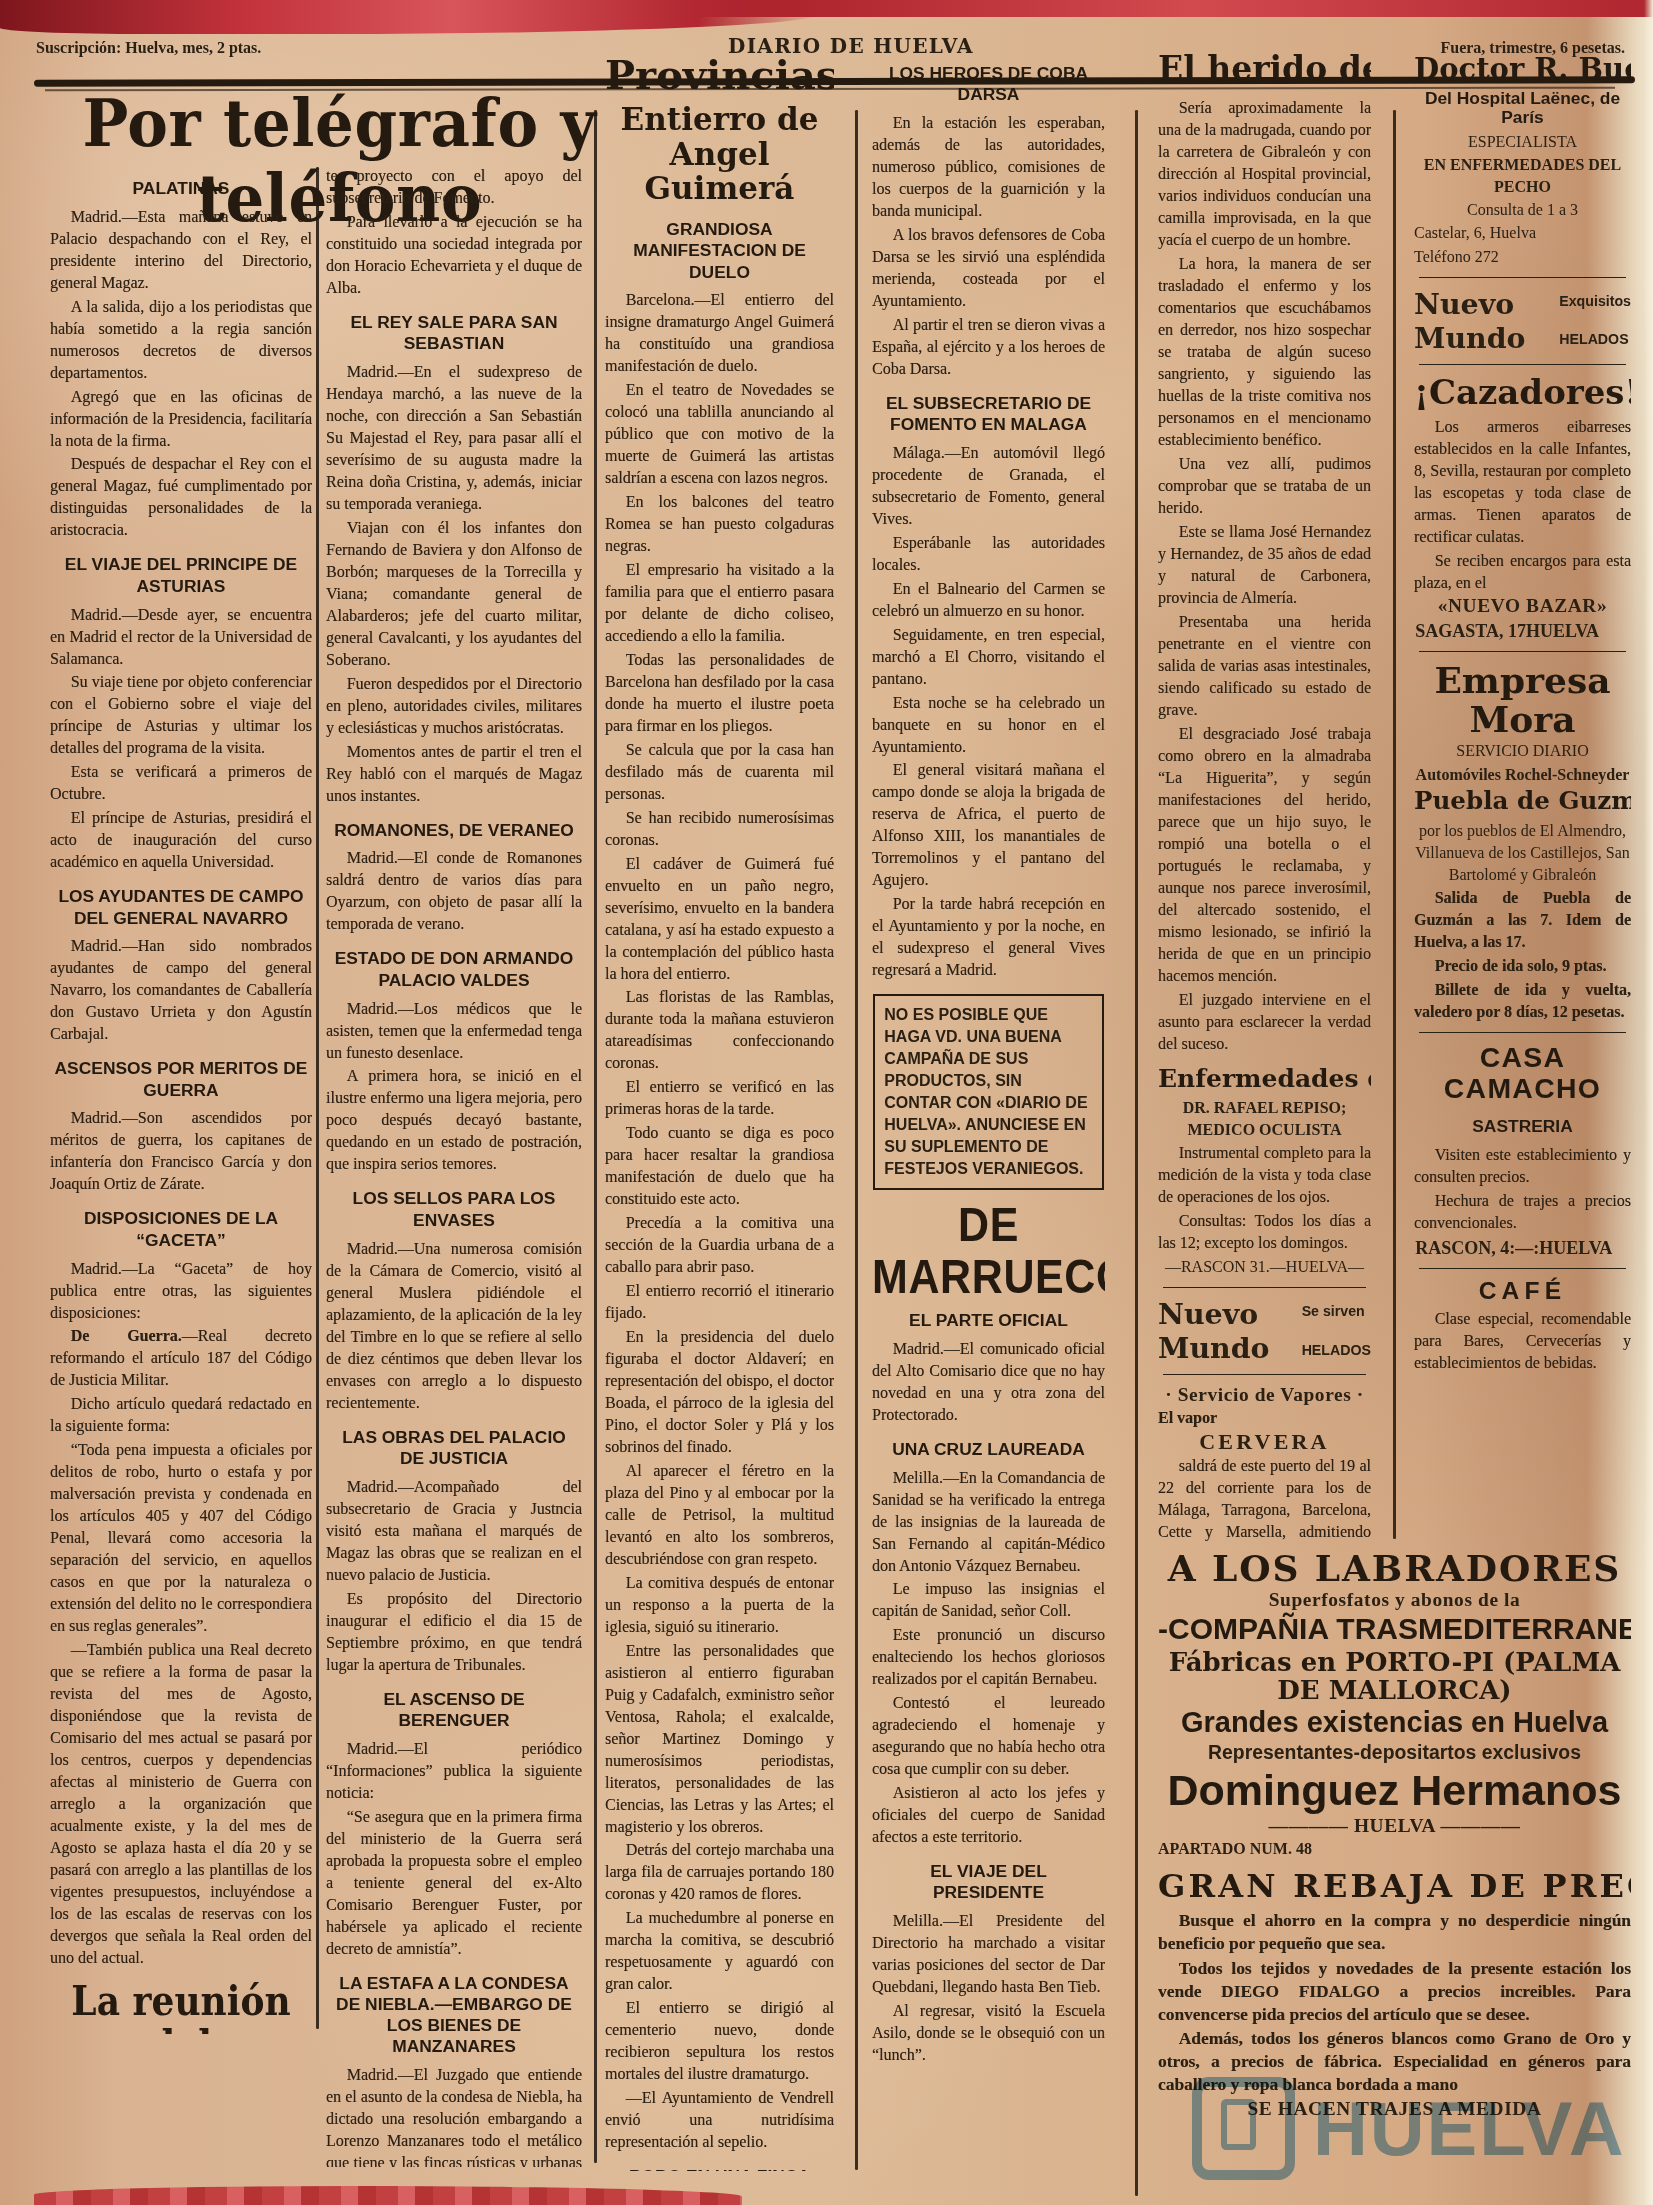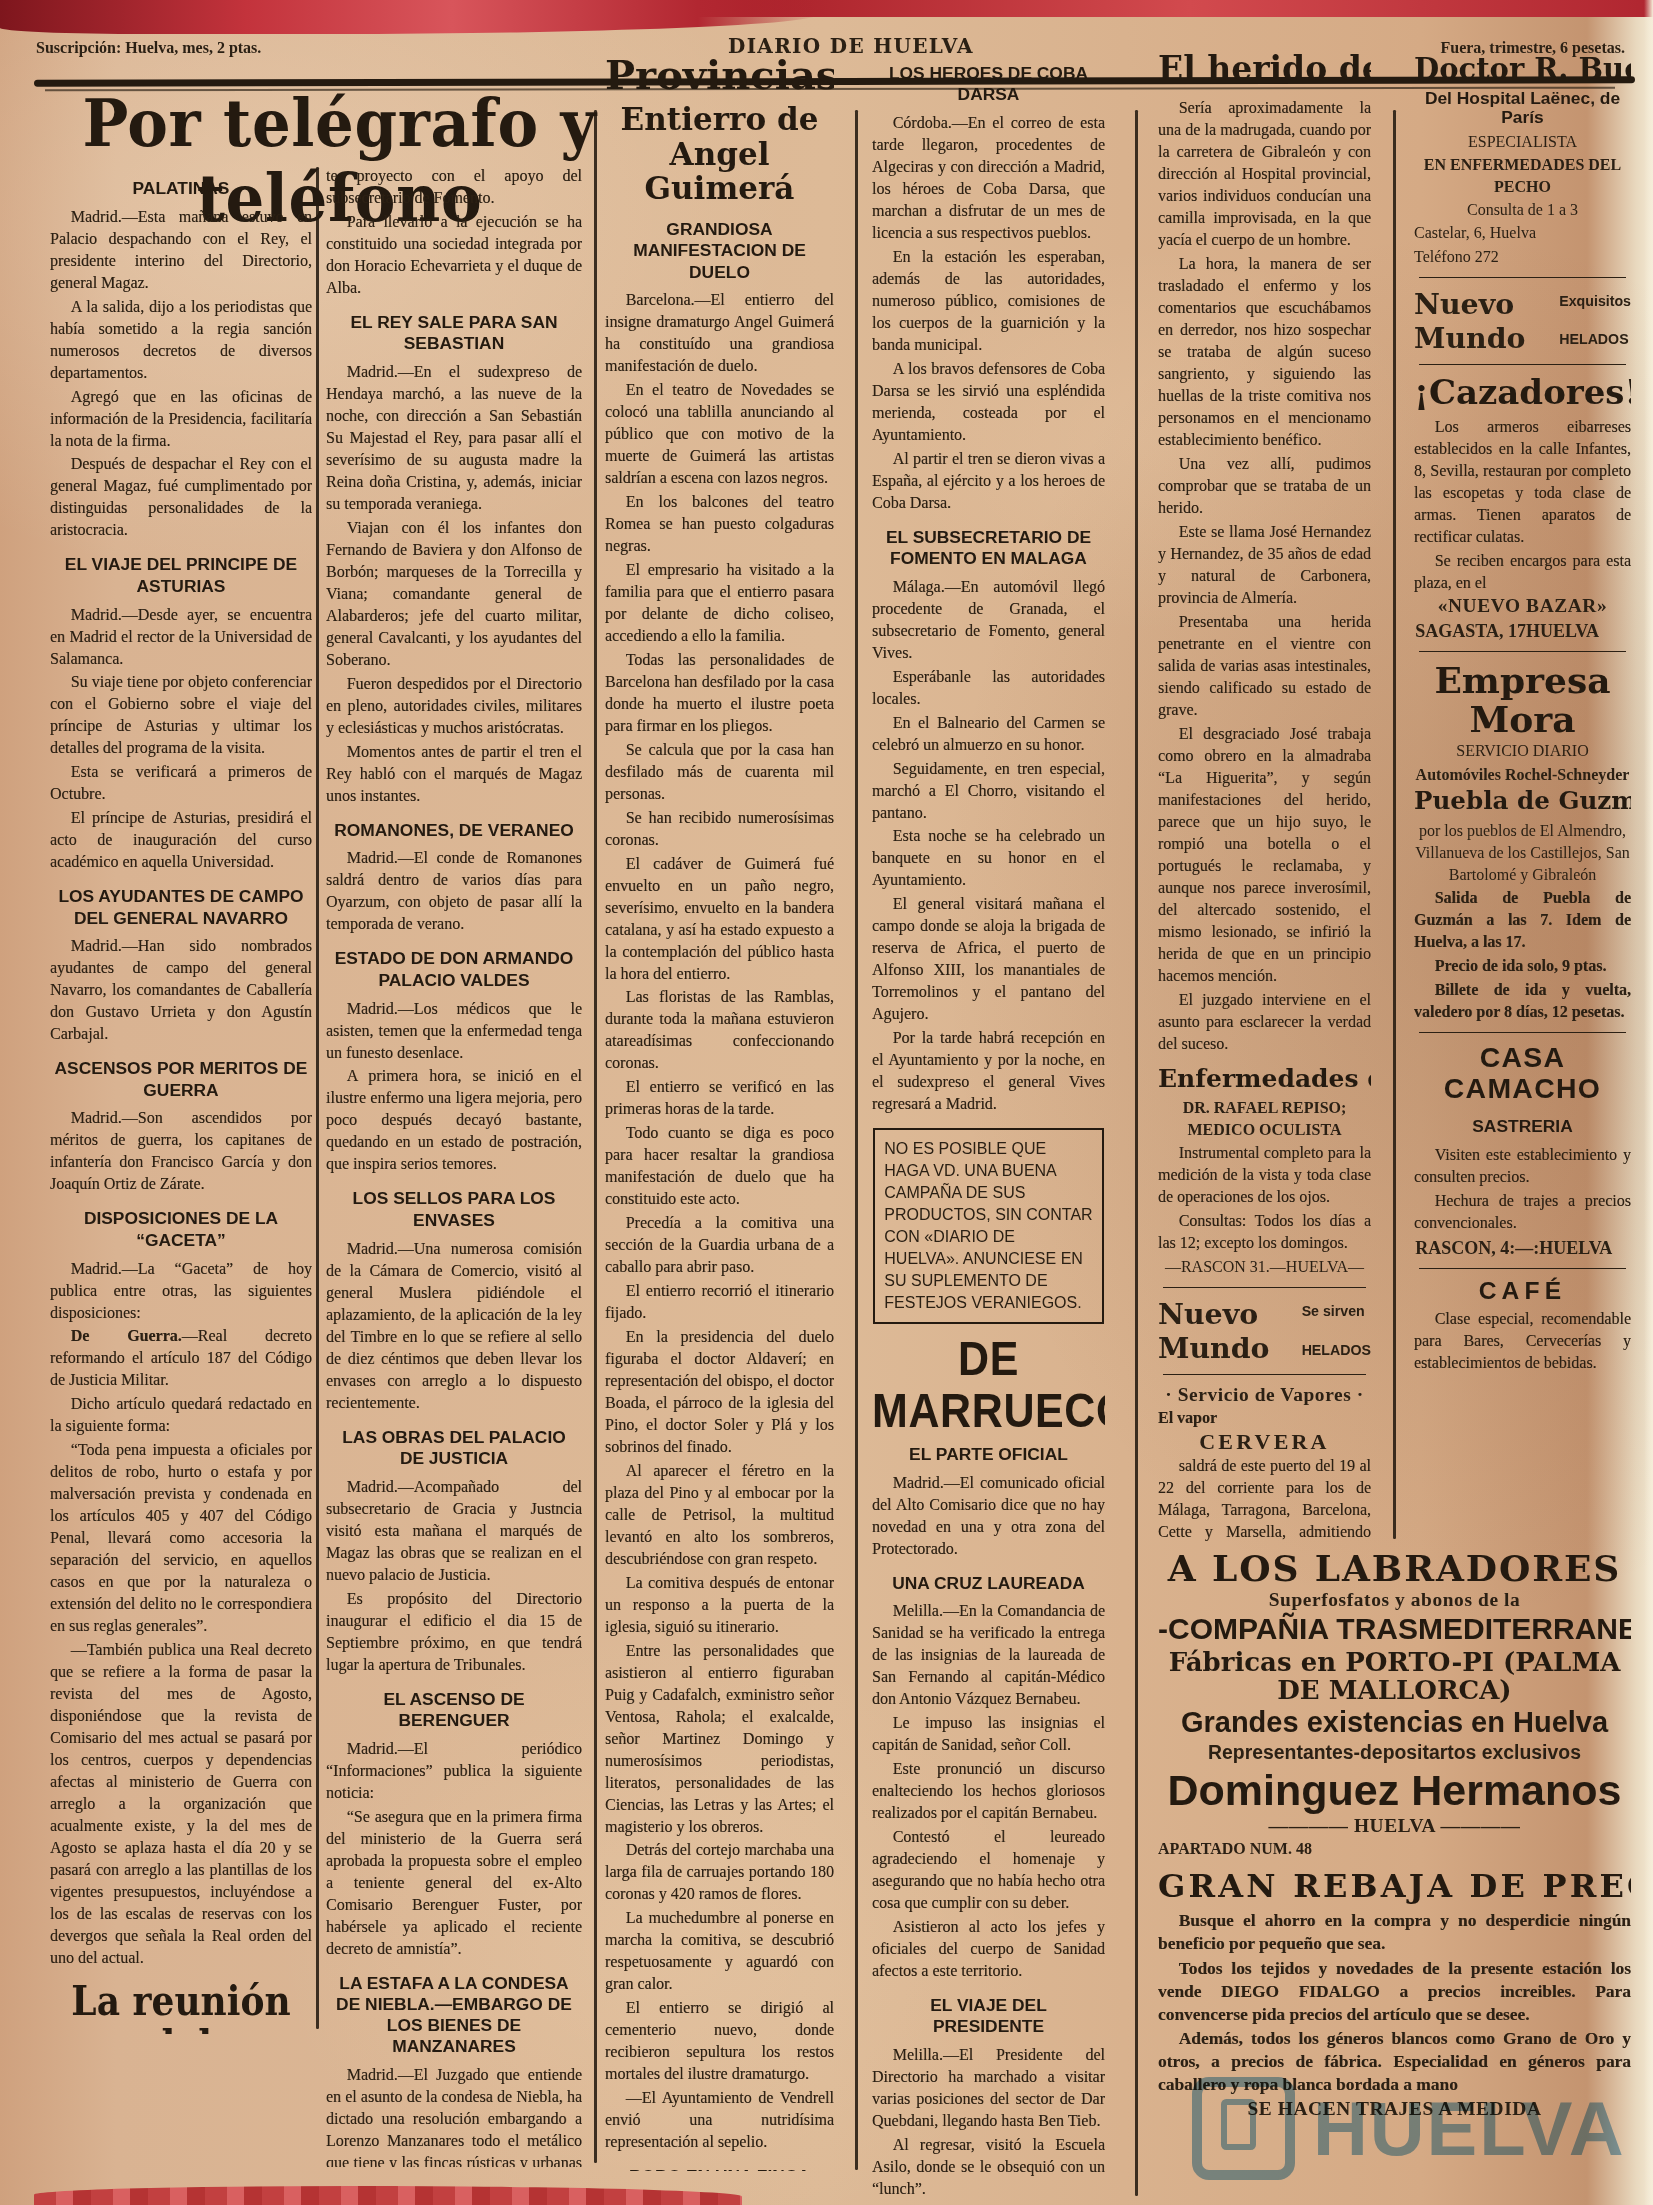--- a/index.html
+++ b/index.html
@@ -41,21 +41,21 @@
   .labra{font-size:36px;font-family:"DejaVu Serif",serif;letter-spacing:1.9px;margin:2.6px 0 1.3px;}
   .trasm{font-size:30px;font-family:"Liberation Sans",sans-serif;white-space:nowrap;margin:2.6px 0;}
   .porto{font-size:26px;font-family:"DejaVu Serif",serif;margin:1.3px 0;}
   .grandes{font-size:29px;font-family:"Liberation Sans",sans-serif;margin:2.6px 0;}
   .repre{font-size:19.4px;font-family:"Liberation Sans",sans-serif;font-weight:bold;}
   .domher{font-size:43px;font-family:"Liberation Sans",sans-serif;margin:3.9px 0 0;white-space:nowrap;}
   .rebaja{font-size:32px;font-family:"DejaVu Serif",serif;letter-spacing:3.2px;white-space:nowrap;margin:9px 0 5.2px;}
   .wpara{font-size:17.4px;line-height:23px;font-weight:bold;}
   .hr{border:0;border-top:1.9px solid #2b2014;margin:9px 5.2px;}
   .box{border:2.6px solid #241a10;padding:7.8px 9px;font-family:"Liberation Sans",sans-serif;
-    font-weight:normal;font-size:16px;line-height:22px;margin:13px 1.3px;text-align:left;}
+    font-weight:bold;font-size:16px;line-height:22px;margin:13px 1.3px;text-align:left;}
   .spread{display:flex;justify-content:flex-start;align-items:baseline;font-weight:bold;
     font-size:18px;margin:3.9px 1.3px;}
   .pairad{display:flex;justify-content:center;align-items:center;gap:10.3px;margin:6.5px 0;}
   .pairad .pmain{font-size:28.4px;font-weight:bold;font-family:"DejaVu Serif",serif;}
   .pairad .pside{display:flex;flex-direction:column;font-family:"Liberation Sans",sans-serif;
     font-weight:bold;font-size:14.2px;line-height:15.5px;text-align:left;gap:23px;}
   .vrule{position:absolute;width:2.6px;background:#241a10;opacity:.88;border-radius:1.3px;}
   .masthead{position:absolute;left:36px;top:34px;width:1589px;display:flex;
     justify-content:space-between;align-items:baseline;font-weight:bold;}
   .mh-side{font-size:16px;}
@@ -174,21 +174,20 @@
       <p class="para">La comitiva después de entonar un responso a la puerta de la iglesia, siguió su itinerario.</p>
       <p class="para">Entre las personalidades que asistieron al entierro figuraban Puig y Cadafalch, exministro señor Ventosa, Rahola; el exalcalde, señor Martinez Domingo y numerosísimos periodistas, literatos, personalidades de las Ciencias, las Letras y las Artes; el magisterio y los obreros.</p>
       <p class="para">Detrás del cortejo marchaba una larga fila de carruajes portando 180 coronas y 420 ramos de flores.</p>
       <p class="para">La muchedumbre al ponerse en marcha la comitiva, se descubrió respetuosamente y aguardó con gran calor.</p>
       <p class="para">El entierro se dirigió al cementerio nuevo, donde recibieron sepultura los restos mortales del ilustre dramaturgo.</p>
       <p class="para">—El Ayuntamiento de Vendrell envió una nutridísima representación al sepelio.</p>
       <div class="kicker">ROBO EN UNA FINCA</div>
     </div>
   <div class="txtcol" style="left:872px;top:50px;width:233px;height:2145px;">
       <div class="kicker">LOS HEROES DE COBA DARSA</div>
-      <p class="para">Córdoba.—En el correo de esta tarde llegaron, procedentes de Algeciras y con dirección a Madrid, los héroes de Coba Darsa, que marchan a disfrutar de un mes de licencia a sus respectivos pueblos.</p>
       <p class="para">En la estación les esperaban, además de las autoridades, numeroso público, comisiones de los cuerpos de la guarnición y la banda municipal.</p>
       <p class="para">A los bravos defensores de Coba Darsa se les sirvió una espléndida merienda, costeada por el Ayuntamiento.</p>
       <p class="para">Al partir el tren se dieron vivas a España, al ejército y a los heroes de Coba Darsa.</p>
       <div class="kicker">EL SUBSECRETARIO DE FOMENTO EN MALAGA</div>
       <p class="para">Málaga.—En automóvil llegó procedente de Granada, el subsecretario de Fomento, general Vives.</p>
       <p class="para">Esperábanle las autoridades locales.</p>
       <p class="para">En el Balneario del Carmen se celebró un almuerzo en su honor.</p>
       <p class="para">Seguidamente, en tren especial, marchó a El Chorro, visitando el pantano.</p>
       <p class="para">Esta noche se ha celebrado un banquete en su honor en el Ayuntamiento.</p>
       <p class="para">El general visitará mañana el campo donde se aloja la brigada de reserva de Africa, el puerto de Alfonso XIII, los manantiales de Torremolinos y el pantano del Agujero.</p>

